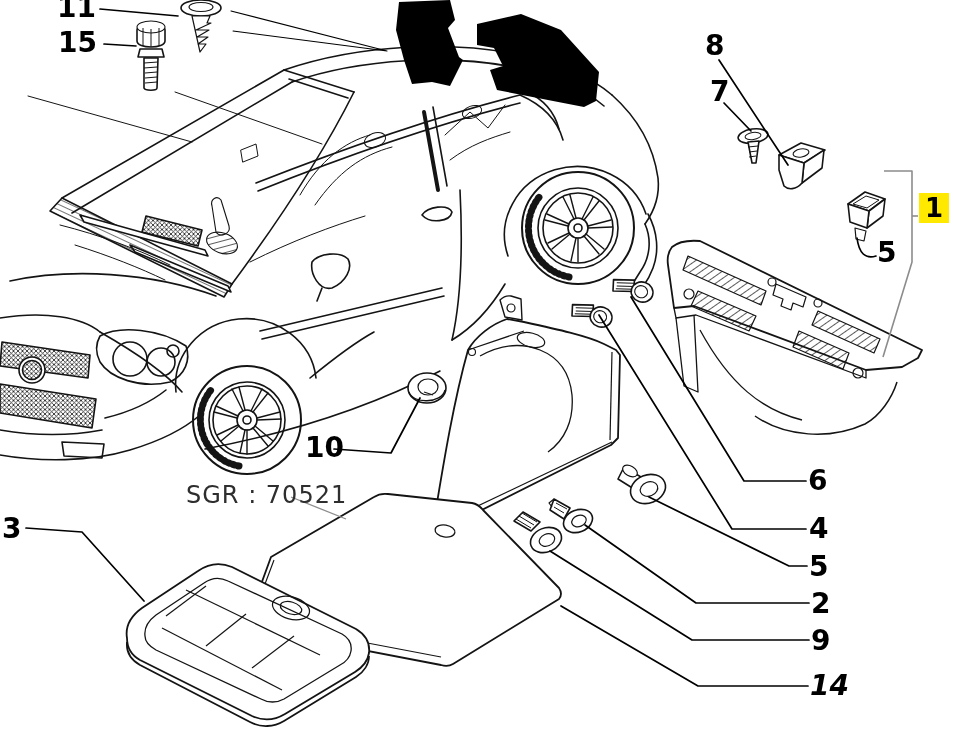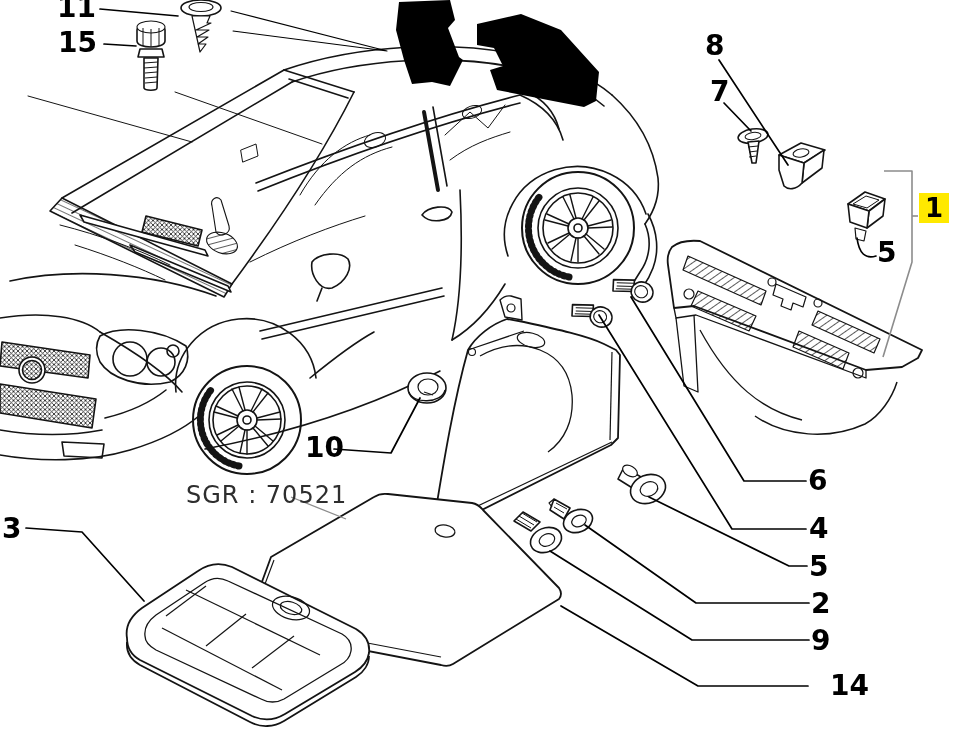--- a/index.html
+++ b/index.html
@@ -313,16 +313,16 @@
   <div class="callout" style="left:705px;top:32px;">8</div>
   <div class="callout" style="left:710px;top:78px;">7</div>
   <div class="callout hl" id="callout-1" style="left: 919px; top: 193px; background: rgb(255, 233, 0);">1</div>
   <div class="callout" style="left:877px;top:239px;">5</div>
   <div class="callout" style="left:305px;top:434px;">10</div>
   <div class="callout" style="left:808px;top:467px;">6</div>
   <div class="callout" style="left:809px;top:515px;">4</div>
   <div class="callout" style="left:809px;top:553px;">5</div>
   <div class="callout" style="left:811px;top:590px;">2</div>
   <div class="callout" style="left:811px;top:627px;">9</div>
-  <div class="callout" style="left:830px;top:672px;">14</div>
+  <div class="callout" style="left:810px;top:672px;font-style:italic;">14</div>
   <div class="callout" style="left:2px;top:515px;">3</div>
   <div class="sgr" style="left:186px;top:481px;">SGR : 70521</div>
 </div>
 
 </body></html>

